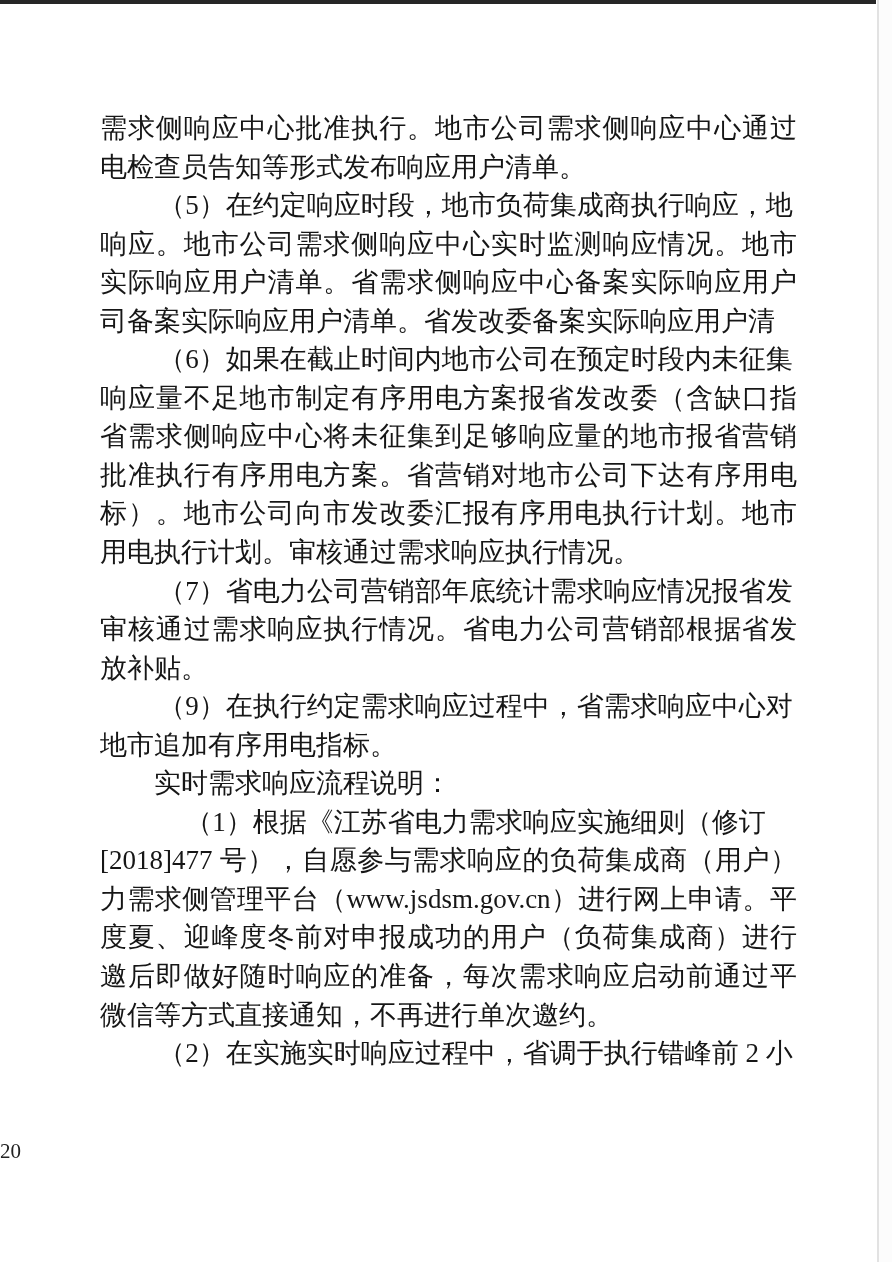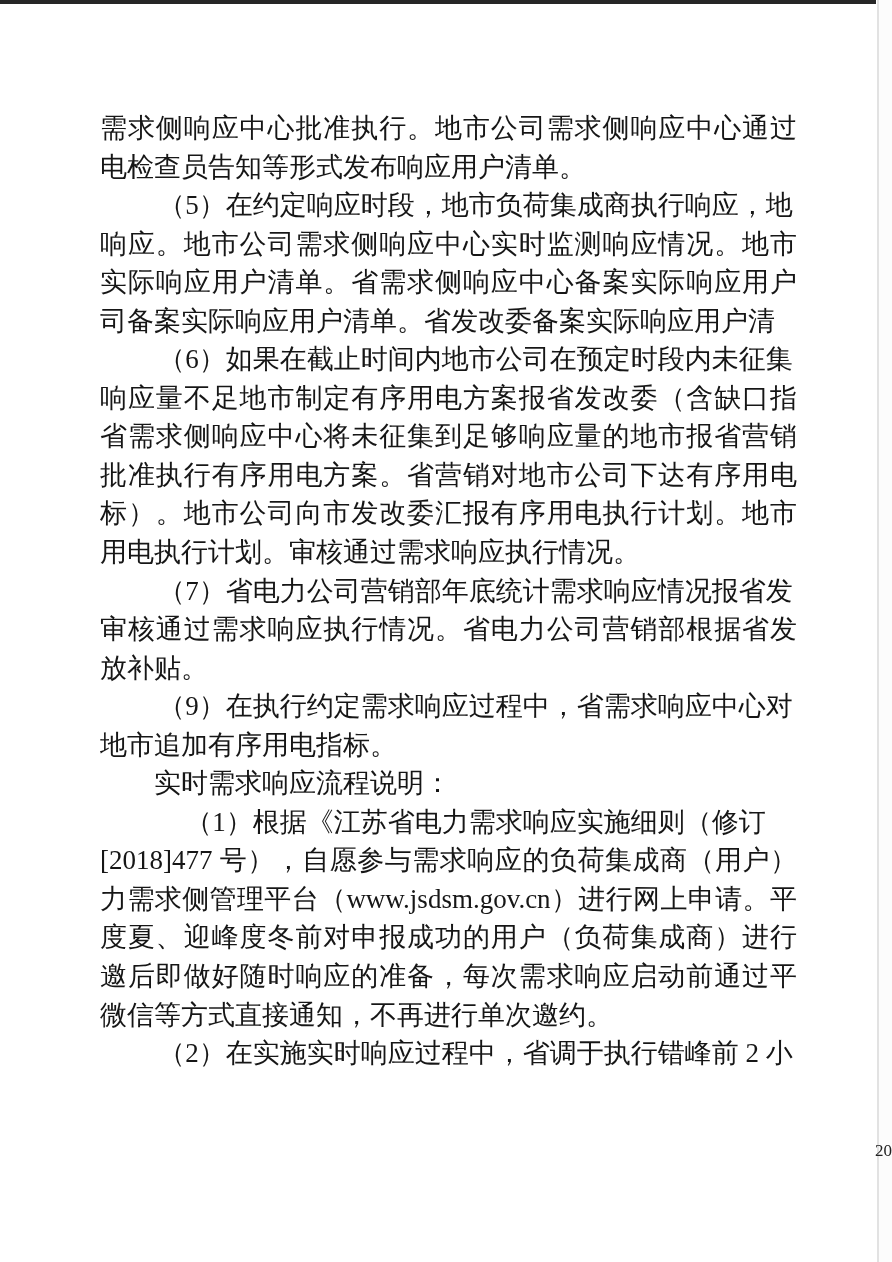--- a/index.html
+++ b/index.html
@@ -65,22 +65,22 @@
   }
   .line.indent {
     text-indent: 2em;
     text-align: center;
   }
   .footer {
     position: absolute;
     top: 1139px;
     left: 0;
     width: 892px;
-    text-align: right;
-    font-size: 17px;
+    text-align: left;
+    font-size: 21px;
     line-height: 24px;
     color: #222222;
   }
 </style>
 </head>
 <body>
 
 <div class="page">
   <div class="top-bar"></div>
   <div class="right-gutter"></div>

